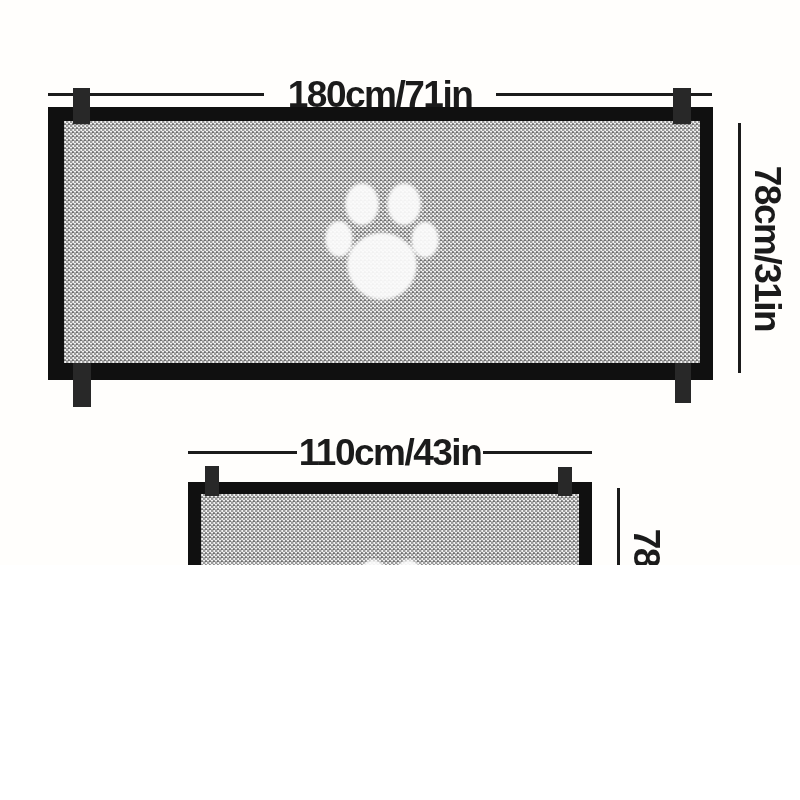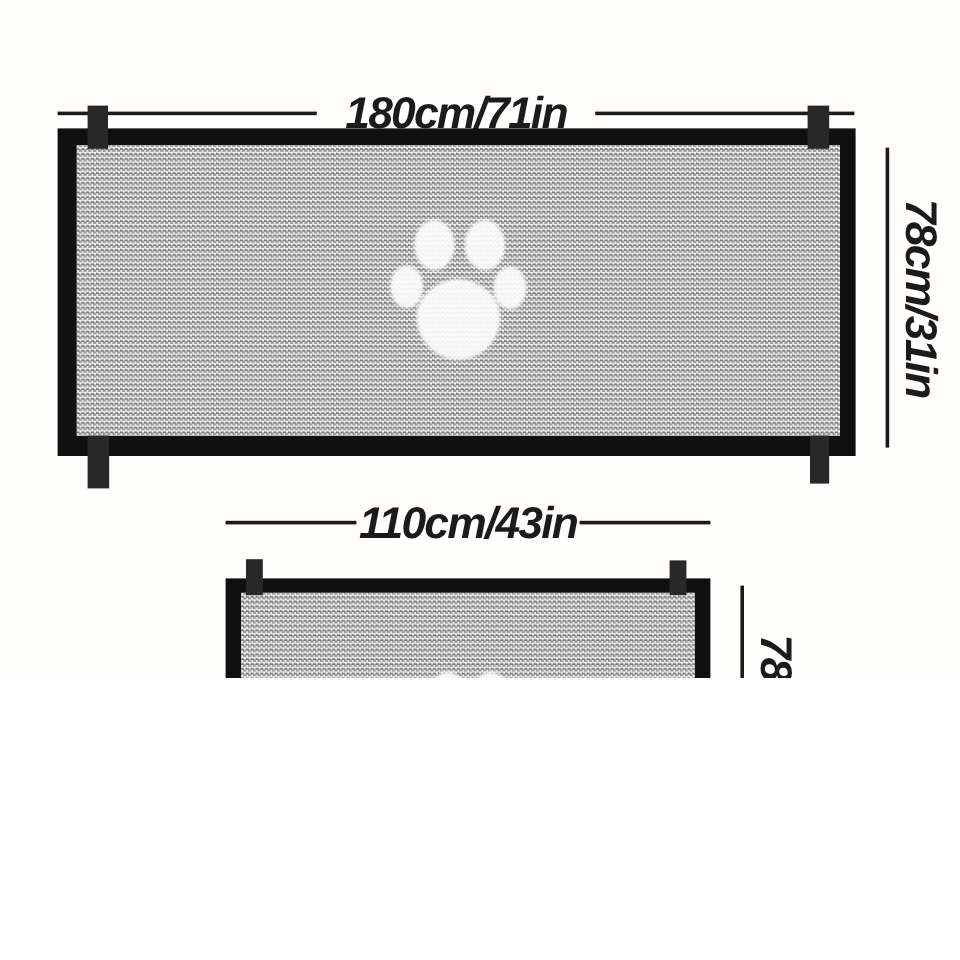--- a/index.html
+++ b/index.html
@@ -5,28 +5,27 @@
   html,body{margin:0;padding:0;}
   body{
     width:800px;height:800px;
     background:#ffffff;
     font-family:"Liberation Sans", sans-serif;
   }
   .canvas{
     position:relative;width:800px;height:565px;
     background:var(--background,#fffefc);
     overflow:hidden;
-    font-style:italic;
   }
   
   .dim-h{
     position:absolute;display:flex;align-items:center;height:40px;
   }
   .dim-h-large{left:48px;top:74px;width:664px;gap:24px;}
-  .dim-h-small{left:188px;top:415px;width:404px;gap:2px;}
+  .dim-h-small{left:188px;top:432px;width:404px;gap:2px;}
   .dim-line{flex:1;height:3px;background:var(--dimension-line,#1b1b1b);}
   .dim-text{
     font-size:37px;font-weight:bold;letter-spacing:-1.5px;line-height:1;
     color:var(--label-text,#1b1b1b);white-space:nowrap;
   }
   .dim-v{position:absolute;}
   .dim-v-large{left:738px;top:123px;height:250px;}
   .dim-v-small{left:617px;top:488px;height:246px;}
   .dim-vline{position:absolute;left:0;top:0;width:3px;height:100%;background:var(--dimension-line,#1b1b1b);}
   .dim-vtext{

